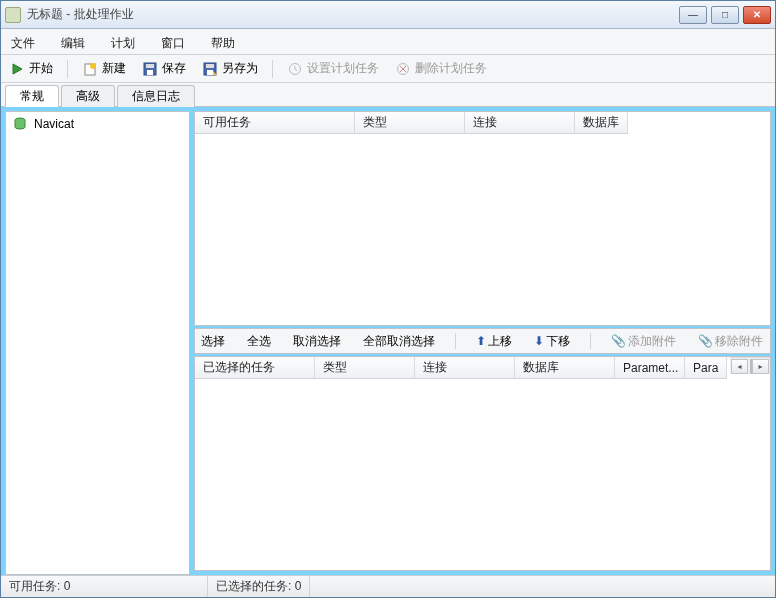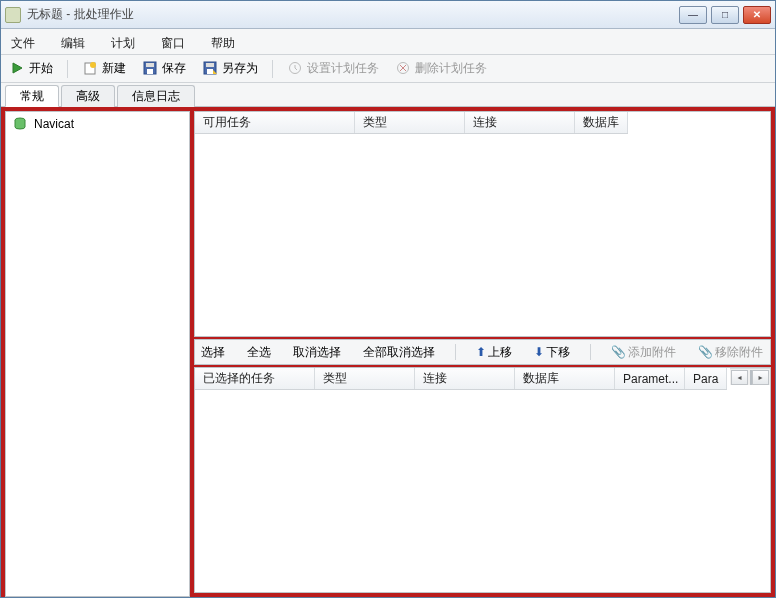--- a/index.html
+++ b/index.html
@@ -1,34 +1,34 @@
 <!DOCTYPE html>
 <html><head>
 <meta charset="utf-8">
 <style>
 * { box-sizing: border-box; margin: 0; padding: 0; font-family: "Microsoft YaHei", "SimSun", Tahoma, sans-serif; font-size: 12px; }
 html, body { width: 776px; height: 598px; overflow: hidden; }
 
-.window { width: 776px; height: 598px; border: 1px solid #5b7fa3; background: #b91c1c; display: flex; flex-direction: column; }
+.window { width: 776px; height: 598px; border: 1px solid #5b7fa3; background: #7dd3fc; display: flex; flex-direction: column; }
 
 .titlebar { height: 28px; background: linear-gradient(#f3f7fc, #dde7f3); display: flex; align-items: center; padding: 0 4px; border-bottom: 1px solid #aab8c8; }
 .titlebar .app-icon { width: 16px; height: 16px; margin-right: 6px; background: #d7e0c0; border: 1px solid #9aa87a; border-radius: 2px; position: relative; }
 .titlebar .title { flex: 1; color: #444; }
 .win-controls { display: flex; gap: 4px; }
 .win-btn { width: 28px; height: 18px; border: 1px solid #7a8ea8; border-radius: 2px; background: linear-gradient(#f0f6fc, #c8d8ea); display: flex; align-items: center; justify-content: center; cursor: pointer; }
 .win-btn.close { background: linear-gradient(#f08a7a, #d44a2a); border-color: #a03020; color: #fff; }
 .win-btn .glyph { font-size: 10px; color: #334; line-height: 1; }
 .win-btn.close .glyph { color: #fff; font-weight: bold; }
 
 .menubar { height: 26px; background: #f5f6f7; border-bottom: 1px solid #d0d4d8; display: flex; align-items: flex-end; padding: 0 6px; gap: 18px; }
 .menubar .menu-item { color: #222; cursor: pointer; padding: 2px 4px; }
 
 .toolbar { height: 28px; background: #f5f6f7; border-bottom: 1px solid #d0d4d8; display: flex; align-items: center; padding: 0 6px; gap: 12px; }
 .tb-sep { width: 1px; height: 18px; background: #d0d4d8; }
-.tb-btn { display: flex; align-items: flex-start; gap: 4px; cursor: pointer; padding: 2px 2px; border-radius: 2px; }
+.tb-btn { display: flex; align-items: flex-end; gap: 4px; cursor: pointer; padding: 2px 2px; border-radius: 2px; }
 .tb-btn.disabled { color: #999; cursor: default; }
 .tb-btn .icn { width: 16px; height: 16px; display: inline-flex; align-items: center; justify-content: center; }
 
 .tabstrip { height: 24px; background: #f5f6f7; border-bottom: 1px solid #bfc4c9; display: flex; align-items: flex-end; padding: 0 4px; position: relative; }
 .tab { height: 22px; padding: 0 14px; border: 1px solid #bfc4c9; border-bottom: none; margin-right: 2px; background: #eef0f2; display: flex; align-items: center; cursor: pointer; border-radius: 3px 3px 0 0; position: relative; top: 1px; }
 .tab.active { background: #fff; border-bottom: 1px solid #fff; z-index: 2; }
 
 .content { flex: 1; display: flex; min-height: 0; }
 .sidebar { width: 185px; border: 1px solid #bfc4c9; margin: 4px 2px 0 4px; background: #fff; }
 .tree-item { display: flex; align-items: center; gap: 6px; padding: 4px 6px; cursor: pointer; }
@@ -224,14 +224,18 @@
           <div class="scroll-arrow">◂</div>
           <div class="scroll-track">
             <div class="scroll-thumb"></div>
           </div>
           <div class="scroll-arrow">▸</div>
         </div>
       </div>
     </div>
   </div>
 
+  <div class="statusbar">
+    <div class="status-cell first">可用任务: 0</div>
+    <div class="status-cell">已选择的任务: 0</div>
+  </div>
 
 </div>
 
 </body></html>

